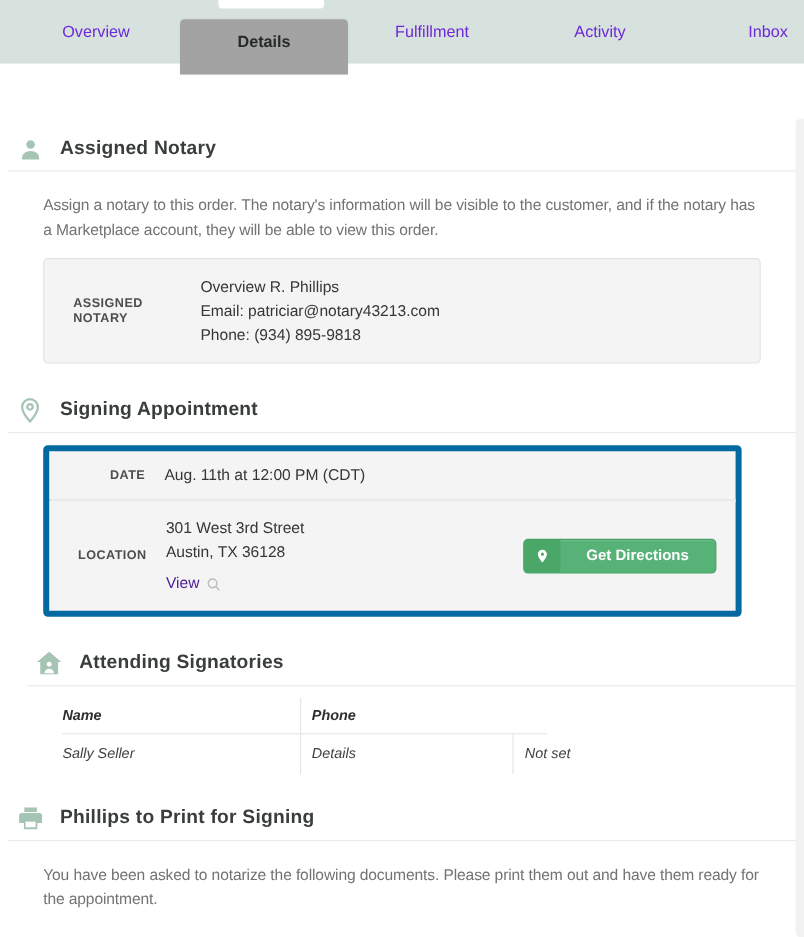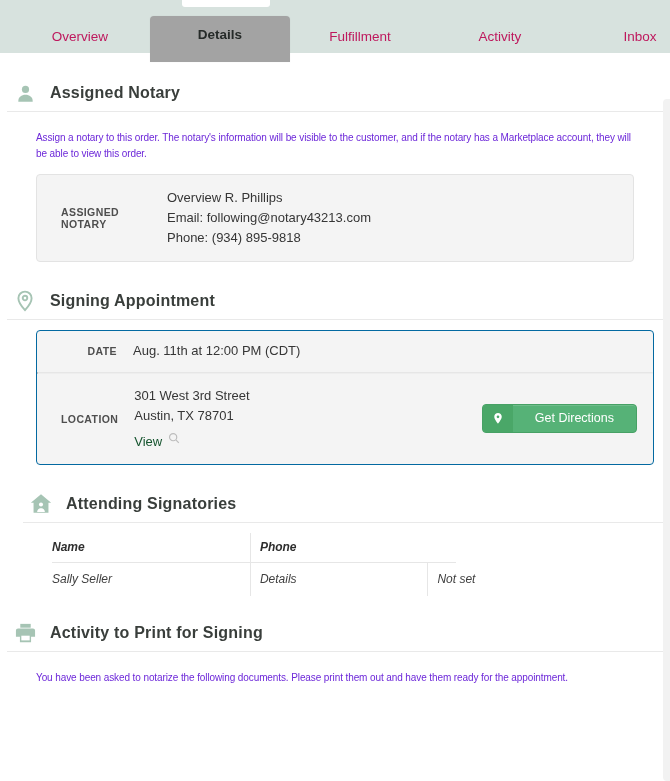--- a/index.html
+++ b/index.html
@@ -1,50 +1,50 @@
 <!DOCTYPE html>
 <html><head>
 <meta charset="utf-8">
 <style>
   html,body{margin:0;padding:0;background:#fff;}
   .app{position:relative;width:670px;height:781px;background:#fff;overflow:hidden;
        font-family:"Liberation Sans",sans-serif;color:#3c3c3c;}
 
   
   .tabbar{height:53px;background:#d7e2de;display:flex;padding-left:10px;box-sizing:border-box;}
-  .tab{width:140px;text-align:center;line-height:53px;font-size:13.5px;color:#be185d;cursor:pointer;flex:0 0 auto;margin-top:10px;}
+  .tab{width:140px;text-align:center;line-height:53px;font-size:13.5px;color:#6d28d9;cursor:pointer;flex:0 0 auto;}
   .tab.active{background:#a3a3a3;border-radius:4px 4px 0 0;margin-top:16px;height:46px;line-height:37px;
               font-weight:700;color:#262b29;box-shadow:0 0 2px rgba(0,0,0,.06);}
   .top-notch{position:absolute;left:182px;top:0;width:88px;height:7px;background:#fff;border-radius:0 0 3px 3px;}
 
   
   .section-head{display:flex;align-items:center;gap:14px;padding-left:14px;}
   .section-head .icon{width:22px;height:22px;flex:0 0 auto;display:flex;align-items:center;justify-content:center;}
   .section-title{font-size:16px;font-weight:700;color:#393e3b;letter-spacing:.2px;}
   .sep{border:none;border-top:1px solid #e9e9e9;margin:7px 7px 0 7px;}
-  .desc{margin:18px 36px 0 36px;font-size:10px;line-height:1.6;color:#6d28d9;letter-spacing:-.1px;max-width:600px;}
+  .desc{margin:18px 36px 0 36px;font-size:13px;line-height:1.6;color:#737373;letter-spacing:-.1px;max-width:600px;}
 
   
   .card{margin:12px 36px 0 36px;background:#f4f4f4;border:1px solid #e3e3e3;border-radius:4px;box-sizing:border-box;}
   .notary-card{display:flex;align-items:center;padding:13px 18px 13px 24px;}
   .card-label{font-size:10.5px;font-weight:700;color:#4e4e4e;letter-spacing:.4px;}
   .notary-card .card-label{flex:0 0 106px;}
   .card-value{font-size:13px;line-height:1.55;color:#363636;}
 
-  .appt-card{margin:10px 16px 0 36px;background:#f4f4f4;border:1px solid #0369a1;border-radius:4px;box-sizing:border-box;}
+  .appt-card{margin:10px 52px 0 36px;background:#f4f4f4;border:5px solid #0369a1;border-radius:4px;box-sizing:border-box;}
   .appt-row{display:flex;align-items:center;padding:10px 16px 10px 24px;}
   .appt-row .card-label{flex:0 0 56px;text-align:right;margin-right:16px;}
   .appt-divider{border-top:1px solid #e6e6e6;margin:0;}
   .loc-row{padding:12px 16px 12px 24px;}
-  .view-link{margin-top:6px;font-size:13px;color:#14532d;display:flex;gap:6px;cursor:pointer;}
+  .view-link{margin-top:6px;font-size:13px;color:#4c1d95;display:flex;align-items:center;gap:6px;cursor:pointer;}
 
   .btn-directions{margin-left:auto;display:flex;align-items:stretch;background:#56b277;border:1px solid #47a165;
                   border-radius:4px;color:#fff;overflow:hidden;cursor:pointer;height:27px;box-shadow:inset 0 1px 0 rgba(255,255,255,.15);}
   .btn-directions .btn-icon{background:#4aa768;width:30px;display:flex;align-items:center;justify-content:center;}
-  .btn-directions .btn-label{padding:0 22px;line-height:27px;font-size:12.5px;font-weight:400;}
+  .btn-directions .btn-label{padding:0 22px;line-height:27px;font-size:12.5px;font-weight:700;}
 
   
   .sig-table{margin:10px 36px 0 36px;font-size:12px;}
   .sig-row{display:flex;}
   .sig-cell{box-sizing:border-box;padding:7px 0 8px 0;font-style:italic;}
   .sig-cell.c2{border-left:1px solid #e6e6e6;padding-left:9px;}
   .sig-cell.c1{width:34%;}
   .sig-cell.c2a{width:30.5%;}
   .sig-cell.c3{width:35.5%;}
   .sig-head .sig-cell{font-weight:700;color:#2e2e2e;border-bottom:1px solid #e6e6e6;}
@@ -60,37 +60,37 @@
   <div class="top-notch"></div>
 
   <div class="tabbar">
     <div class="tab">Overview</div>
     <div class="tab active">Details</div>
     <div class="tab">Fulfillment</div>
     <div class="tab">Activity</div>
     <div class="tab">Inbox</div>
   </div>
 
-  <div class="section" style="margin-top:29px;">
+  <div class="section" style="margin-top:60px;">
     <div class="section-head">
       <span class="icon">
         <svg width="21" height="21" viewBox="0 0 24 24">
           <circle cx="12" cy="7.3" r="4.1" fill="#a6c4b4"></circle>
           <path d="M3.8 20.6c0-4.5 3.7-7.1 8.2-7.1s8.2 2.6 8.2 7.1v.9H3.8z" fill="#a6c4b4"></path>
         </svg>
       </span>
       <span class="section-title">Assigned Notary</span>
     </div>
     <hr class="sep">
     <div class="desc">Assign a notary to this order. The notary's information will be visible to the customer, and if the notary has a Marketplace account, they will be able to view this order.</div>
     <div class="card notary-card">
       <div class="card-label">ASSIGNED NOTARY</div>
       <div class="card-value">
         <div>Overview R. Phillips</div>
-        <div>Email: following@notary43213.com</div>
+        <div>Email: patriciar@notary43213.com</div>
         <div>Phone: (934) 895-9818</div>
       </div>
     </div>
   </div>
 
   <div class="section" style="margin-top:28px;">
     <div class="section-head">
       <span class="icon">
         <svg width="18" height="22" viewBox="0 0 24 30" fill="none" stroke="#a6c4b4" stroke-width="2.6">
           <path d="M12 2.2C7 2.2 3 6.2 3 11.2c0 6.4 9 16.3 9 16.3s9-9.9 9-16.3c0-5-4-9-9-9z"></path>
@@ -103,21 +103,21 @@
     <div class="appt-card">
       <div class="appt-row">
         <div class="card-label">DATE</div>
         <div class="card-value">Aug. 11th at 12:00 PM (CDT)</div>
       </div>
       <hr class="appt-divider">
       <div class="appt-row loc-row">
         <div class="card-label">LOCATION</div>
         <div class="card-value">
           <div>301 West 3rd Street</div>
-          <div>Austin, TX 78701</div>
+          <div>Austin, TX 36128</div>
           <div class="view-link">
             <span>View</span>
             <span style="display:flex;">
               <svg width="12" height="12" viewBox="0 0 14 14" fill="none" stroke="#bdbdbd" stroke-width="1.4">
                 <circle cx="6" cy="6" r="4.2"></circle>
                   <line x1="9.2" y1="9.2" x2="12.6" y2="12.6"></line>
               </svg>
             </span>
           </div>
         </div>
@@ -160,21 +160,21 @@
 
   <div class="section" style="margin-top:26px;">
     <div class="section-head">
       <span class="icon">
         <svg width="21" height="20" viewBox="0 0 24 23">
           <path d="M6 1h12v4.4H6z" fill="#a6c4b4"></path>
           <path d="M3.4 6.4h17.2c1.3 0 2.4 1 2.4 2.3v7.2h-4.6V22H5.6v-6.1H1V8.7c0-1.3 1.1-2.3 2.4-2.3z" fill="#a6c4b4"></path>
           <rect x="7.2" y="14.6" width="9.6" height="5.4" fill="#fff"></rect>
         </svg>
       </span>
-      <span class="section-title">Activity to Print for Signing</span>
+      <span class="section-title">Phillips to Print for Signing</span>
     </div>
     <hr class="sep">
     <div class="desc">You have been asked to notarize the following documents. Please print them out and have them ready for the appointment.</div>
 
   </div>
 
   <div class="scroll-thumb"></div>
 </div>
 
 </body></html>

